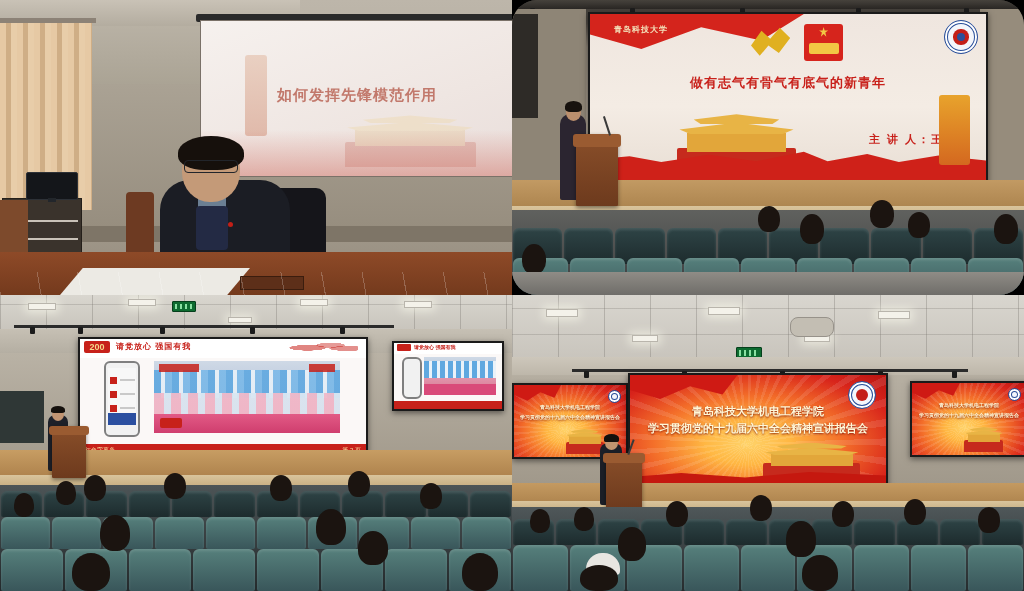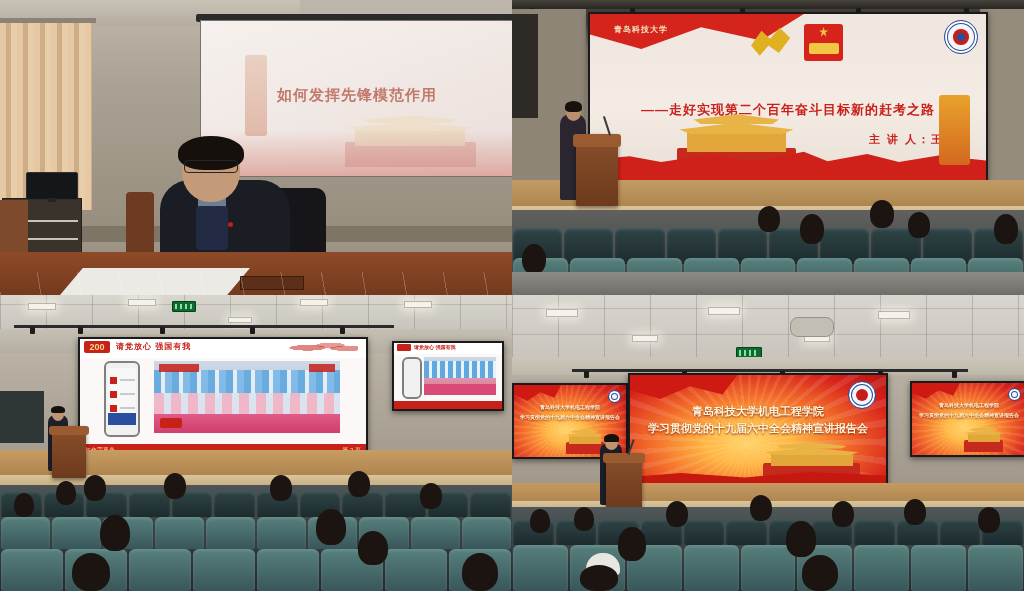--- a/index.html
+++ b/index.html
@@ -146,21 +146,21 @@
     <div class="abs" style="left:112px;top:252px;width:56px;height:22px;background:#c49a78;border-radius:10px;"></div>
 
     <div class="table1-top" style="left:0;top:252px;width:512px;height:43px;"></div>
     <div class="abs" style="left:60px;top:268px;width:190px;height:27px;background:#eceae4;
                 clip-path:polygon(12% 0,100% 0,88% 100%,0 100%);"></div>
     <div class="abs" style="left:240px;top:276px;width:62px;height:12px;background:#5d2f19;border:1px solid #3b1d0e;"></div>
     <div class="abs" style="left:0;top:272px;width:512px;height:23px;
                 background:repeating-linear-gradient(80deg,rgba(255,255,255,.22) 0 1px,transparent 1px 40px);"></div>
   </div>
 
-  <div class="photo" id="p2" style="background:linear-gradient(180deg,#3d3a36 0%,#514c45 8%,#8c8376 16%,#a79d8e 40%,#8a8073 70%,#5e5b57 100%);">
+  <div class="photo" id="p2" style="background:linear-gradient(180deg,#3d3a36 0%,#514c45 8%,#8c8376 16%,#a79d8e 40%,#8a8073 70%,#5e5b57 100%);border-radius:25px;">
 
     <div class="truss" style="left:0;top:0;width:512px;height:9px;background:linear-gradient(180deg,#46423c,#2a2724);"></div>
     <div class="spot" style="left:18px;top:8px;"></div>
     <div class="spot" style="left:118px;top:8px;"></div>
     <div class="spot" style="left:228px;top:8px;"></div>
     <div class="spot" style="left:344px;top:8px;"></div>
     <div class="spot" style="left:452px;top:8px;"></div>
 
     <div class="woodstrips" style="left:0;top:9px;width:74px;height:186px;background:#8e8576;"></div>
     <div class="abs" style="left:0;top:14px;width:26px;height:104px;background:#2e2b27;"></div>
@@ -173,21 +173,21 @@
       <div class="abs" style="left:24px;top:10px;font-size:8px;color:#f3e2bb;font-weight:bold;letter-spacing:1px;">青岛科技大学</div>
 
       <div class="seal" style="right:8px;top:6px;width:32px;height:32px;">
         <div class="abs" style="left:26%;top:26%;width:48%;height:48%;background:#c41f18;border-radius:50%;"></div>
         <div class="abs" style="left:36%;top:36%;width:28%;height:28%;background:#2a4f9a;border-radius:50%;"></div>
       </div>
 
       <div class="emb-party" style="left:40%;top:6%;width:11%;height:22%;"></div>
       <div class="emb-league" style="left:54%;top:6%;width:10%;height:22%;"></div>
 
-      <div class="slide-txt" style="top:52%;font-size:13px;color:#c8211b;">——走好实现第二个百年奋斗目标新的赶考之路</div>
+      <div class="slide-txt" style="top:36%;font-size:13px;color:#c8211b;">做有志气有骨气有底气的新青年</div>
       <div class="abs" style="right:16px;top:70%;font-size:11px;color:#c8211b;font-weight:bold;letter-spacing:2px;">主 讲 人：王娟娟</div>
 
       <div class="tiananmen" style="left:22%;top:54%;width:30%;height:44%;">
         <div class="tm-base"></div>
           <div class="tm-wall"></div>
         <div class="tm-roof"></div>
           <div class="tm-roof2"></div>
       </div>
       <div class="abs" style="left:0;right:0;bottom:0;height:22%;background:#cf2119;
                   clip-path:polygon(0 40%,10% 30%,18% 46%,30% 26%,42% 44%,54% 18%,60% 44%,70% 24%,78% 46%,88% 28%,100% 42%,100% 100%,0 100%);"></div>

